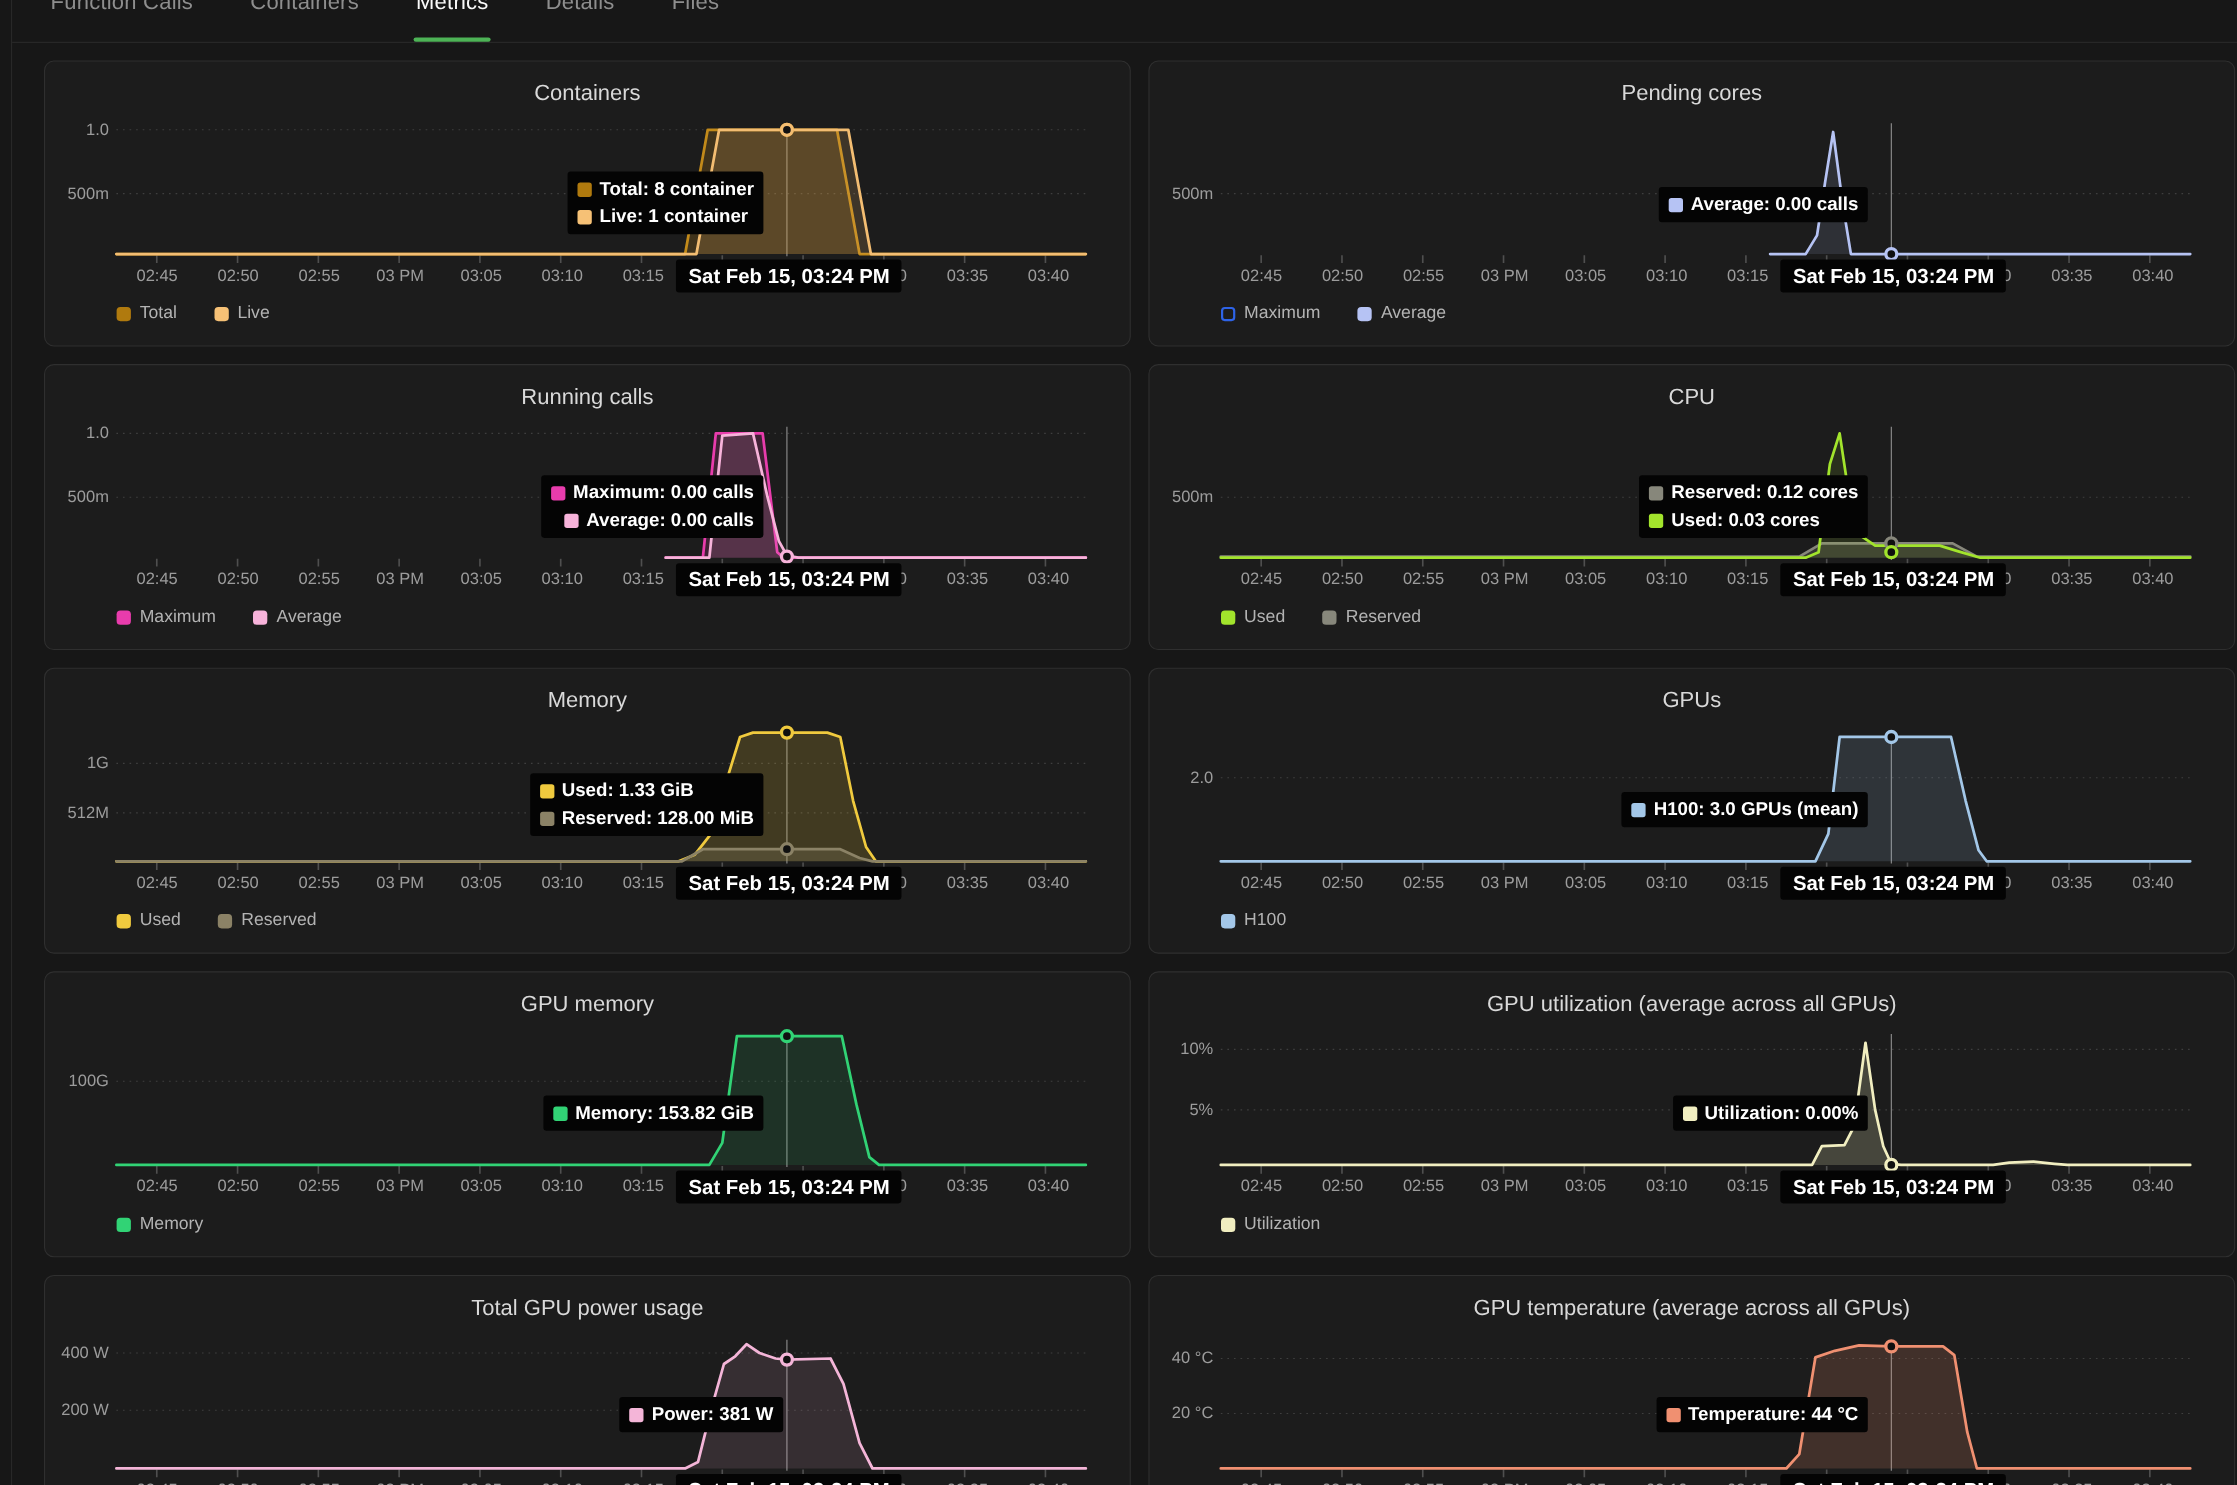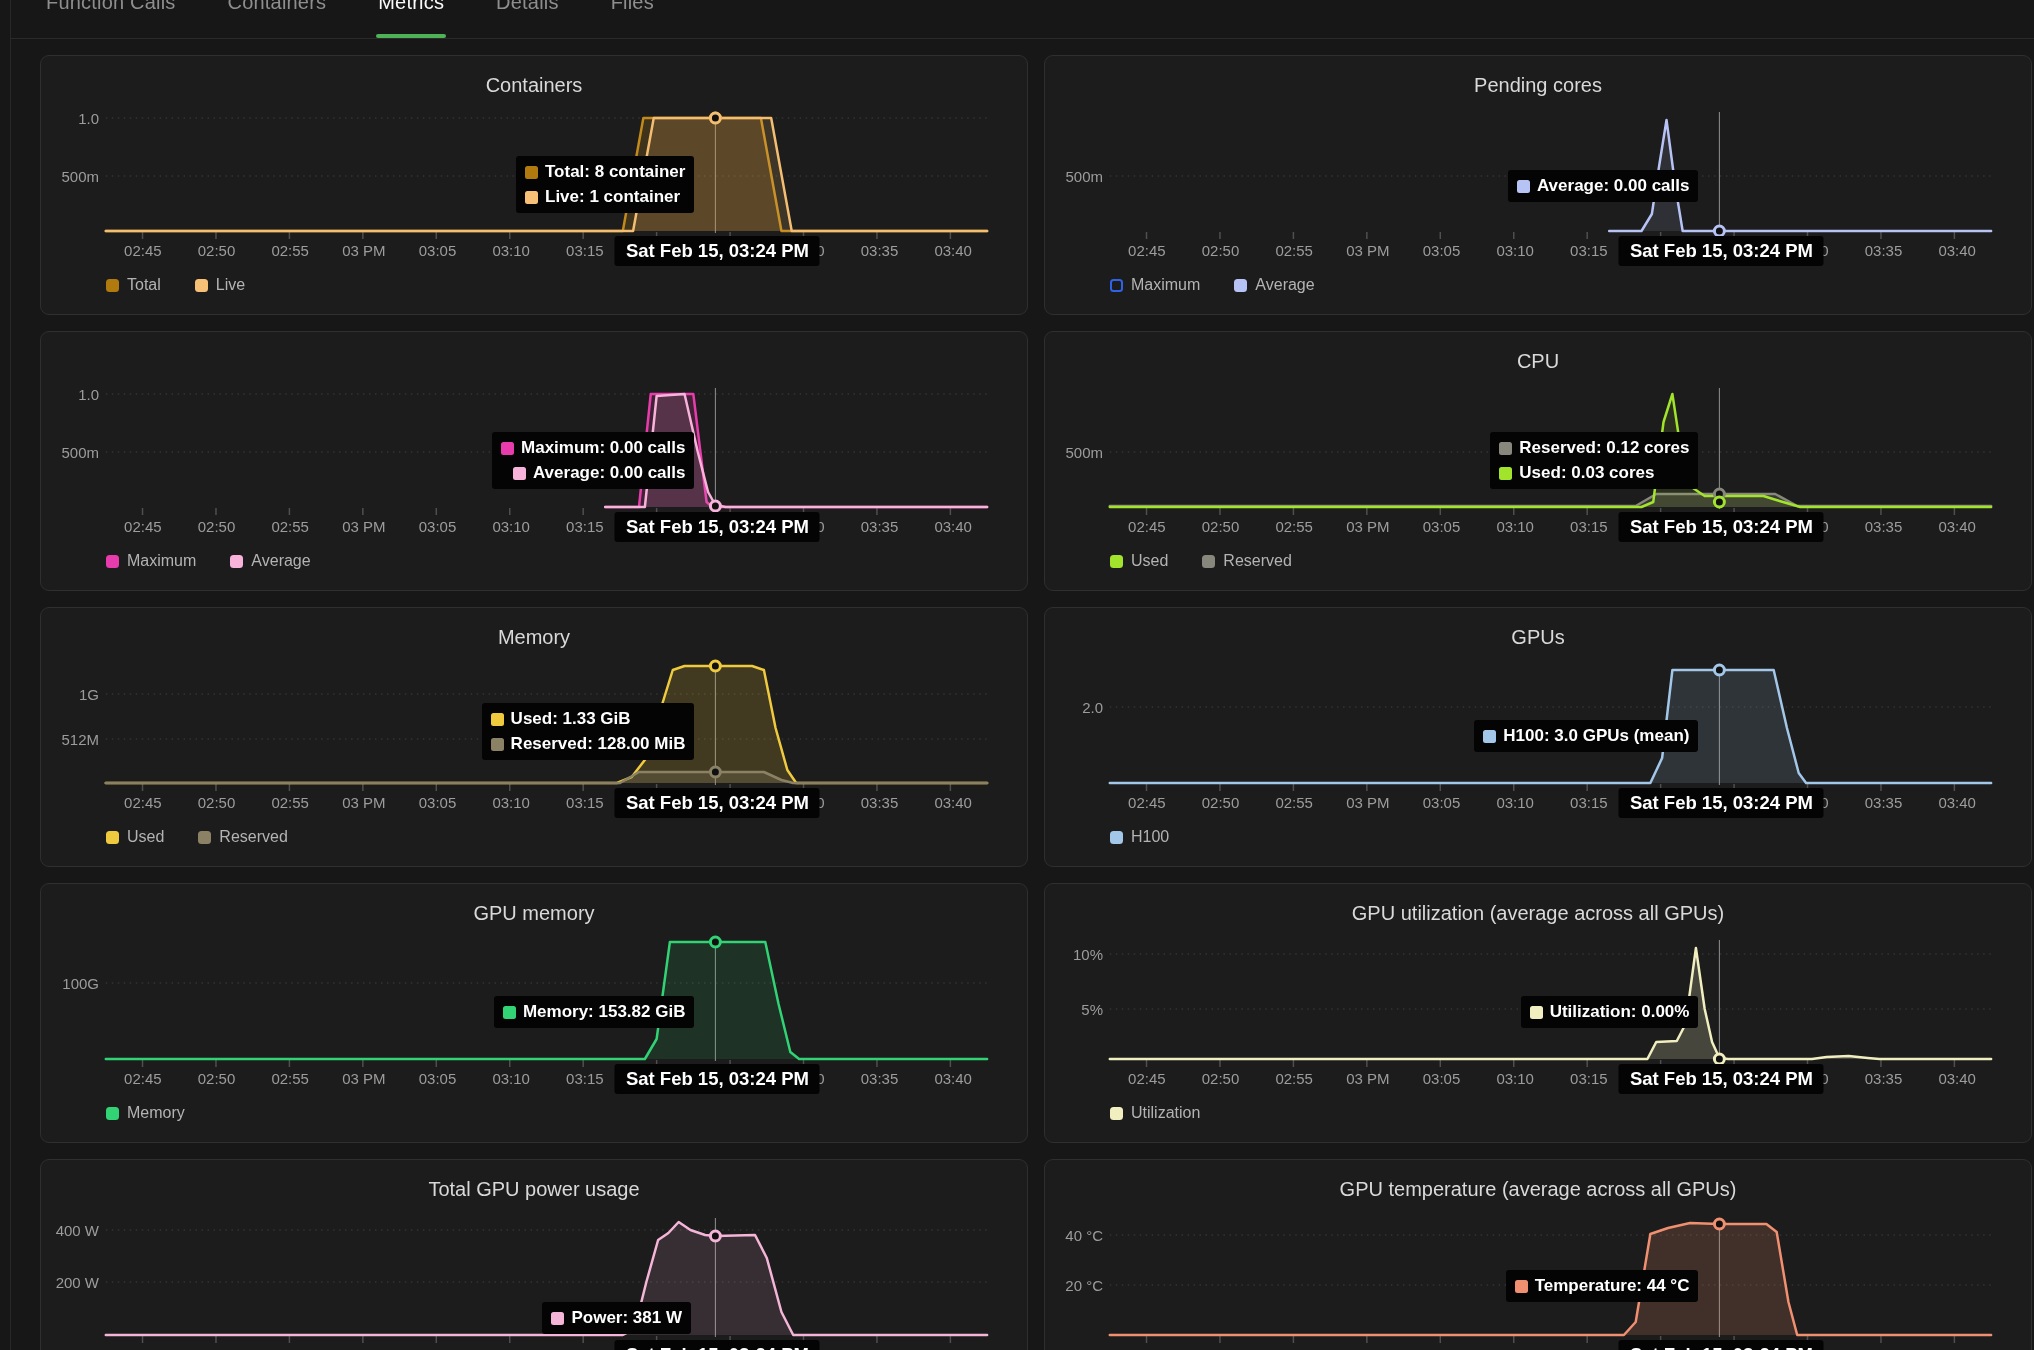--- a/index.html
+++ b/index.html
@@ -182,20 +182,21 @@
           <span class="legend-swatch hollow" style="border: 2.5px solid rgb(46, 99, 231);"></span>
           <span class="legend-label">Maximum</span>
         </div>
         <div class="legend-item">
           <span class="legend-swatch" style="background: rgb(182, 195, 244);"></span>
           <span class="legend-label">Average</span>
         </div>
       </div>
     </div>
     <div class="card">
+      <div class="card-title">Running calls</div>
       <svg class="plot-svg" viewBox="0 0 989 260" preserveAspectRatio="none">
         <line x1="65" x2="949" y1="62" y2="62" stroke="#3f3f3f" stroke-width="1" stroke-dasharray="1.5 4.5"></line>
         <line x1="65" x2="949" y1="120" y2="120" stroke="#3f3f3f" stroke-width="1" stroke-dasharray="1.5 4.5"></line>
         <line x1="101.83333333333333" x2="101.83333333333333" y1="176" y2="183" stroke="#4f4f4f" stroke-width="1.5"></line>
         <line x1="175.5" x2="175.5" y1="176" y2="183" stroke="#4f4f4f" stroke-width="1.5"></line>
         <line x1="249.16666666666669" x2="249.16666666666669" y1="176" y2="183" stroke="#4f4f4f" stroke-width="1.5"></line>
         <line x1="322.83333333333337" x2="322.83333333333337" y1="176" y2="183" stroke="#4f4f4f" stroke-width="1.5"></line>
         <line x1="396.5" x2="396.5" y1="176" y2="183" stroke="#4f4f4f" stroke-width="1.5"></line>
         <line x1="470.16666666666663" x2="470.16666666666663" y1="176" y2="183" stroke="#4f4f4f" stroke-width="1.5"></line>
         <line x1="543.8333333333333" x2="543.8333333333333" y1="176" y2="183" stroke="#4f4f4f" stroke-width="1.5"></line>
@@ -542,21 +543,21 @@
       <div class="xlab" style="left: 249.167px;">02:55</div>
       <div class="xlab" style="left: 322.833px;">03 PM</div>
       <div class="xlab" style="left: 396.5px;">03:05</div>
       <div class="xlab" style="left: 470.167px;">03:10</div>
       <div class="xlab" style="left: 543.833px;">03:15</div>
       <div class="xlab" style="left: 617.5px;">03:20</div>
       <div class="xlab" style="left: 691.167px;">03:25</div>
       <div class="xlab" style="left: 764.833px;">03:30</div>
       <div class="xlab" style="left: 838.5px;">03:35</div>
       <div class="xlab" style="left: 912.167px;">03:40</div>
-      <div class="tooltip" style="right: 336px; top: 110px; margin-top: 32px;">
+      <div class="tooltip" style="right: 315px; top: 110px;">
         <div class="tt-row">
           <span class="tt-swatch" style="background: rgb(244, 181, 216);"></span>
           <span class="tt-text">Power: 381 W</span>
         </div>
       </div>
       <div class="date-tooltip" style="left: 676.433px;">Sat Feb 15, 03:24 PM</div>
     </div>
     <div class="card">
       <div class="card-title">GPU temperature (average across all GPUs)</div>
       <svg class="plot-svg" viewBox="0 0 989 260" preserveAspectRatio="none">

